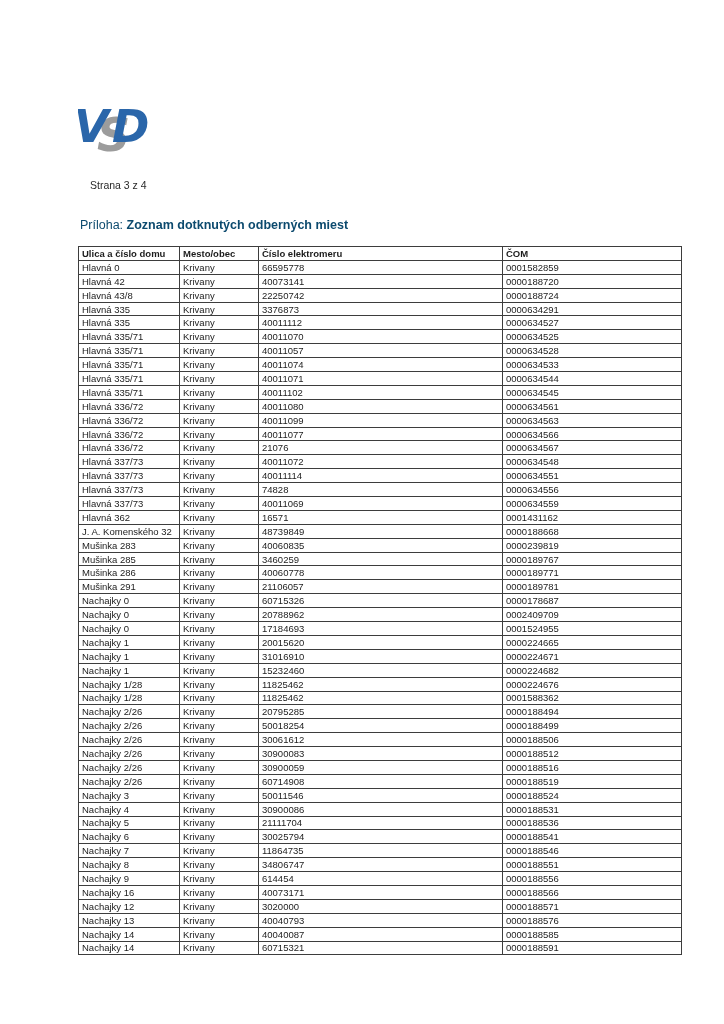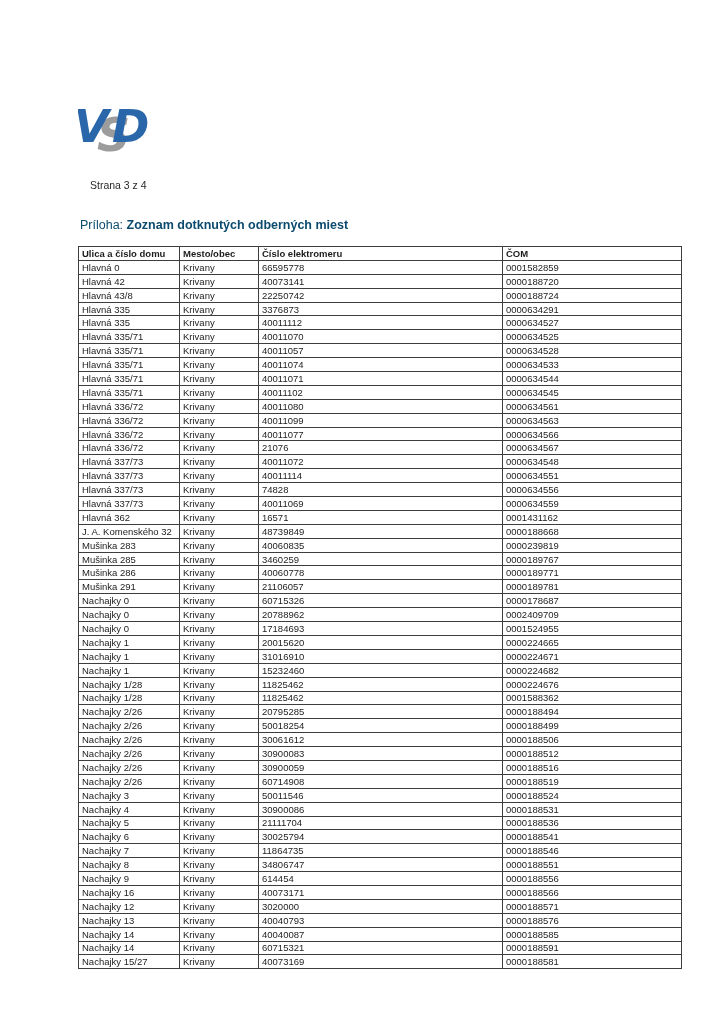--- a/index.html
+++ b/index.html
@@ -386,22 +386,16 @@
           <td>Krivany</td>
           <td>40040087</td>
           <td>0000188585</td>
         </tr>
         <tr>
           <td>Nachajky 14</td>
           <td>Krivany</td>
           <td>60715321</td>
           <td>0000188591</td>
         </tr>
-        <tr>
-          <td>Nachajky 15/27</td>
-          <td>Krivany</td>
-          <td>40073169</td>
-          <td>0000188581</td>
-        </tr>
       </tbody>
   </table>
 
 </div>
 
 </body></html>

